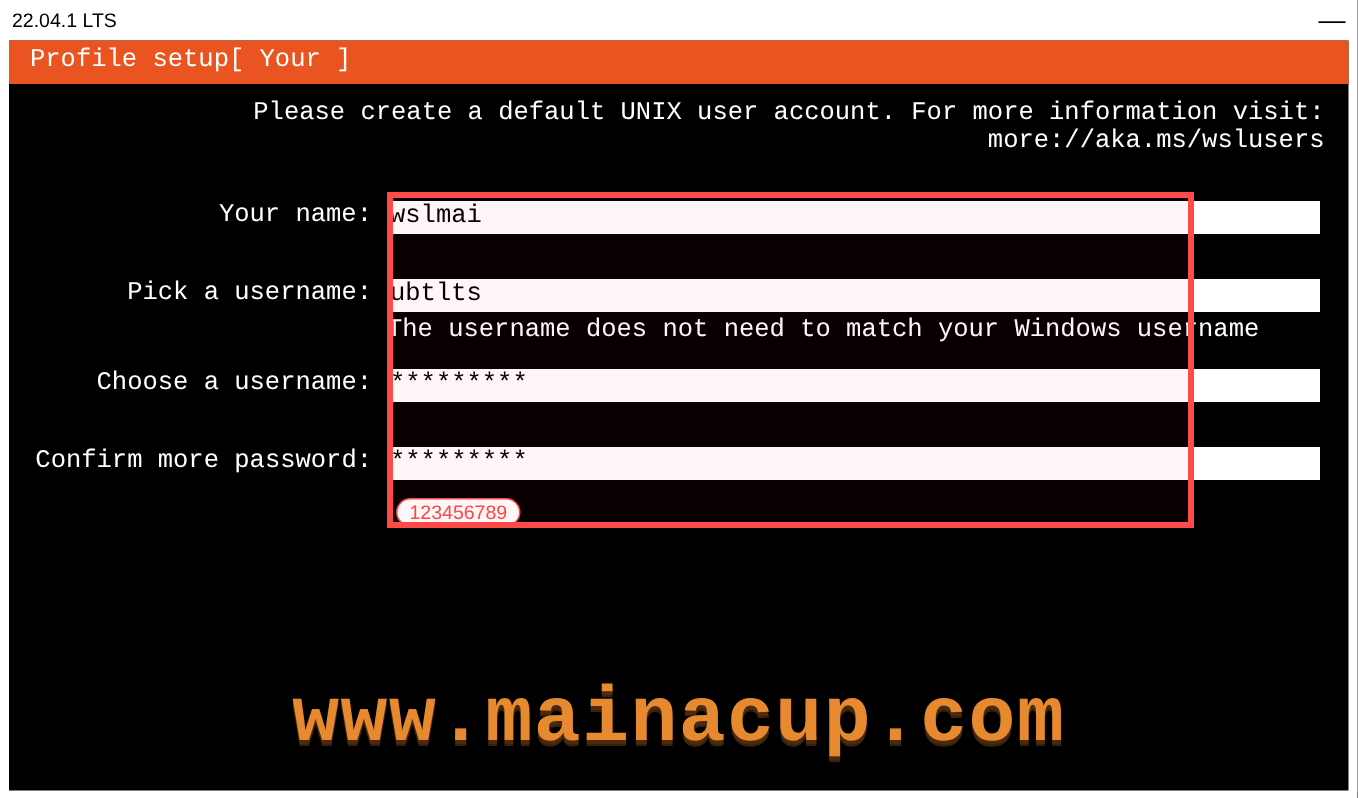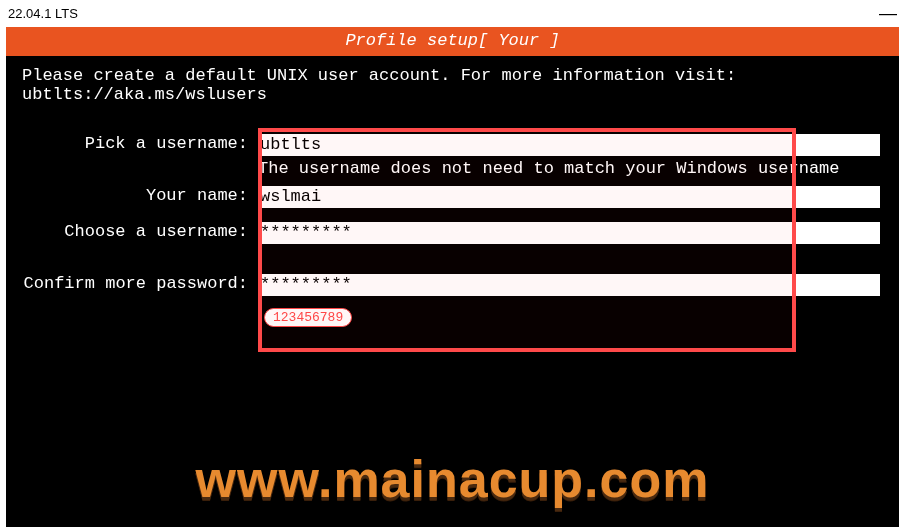--- a/index.html
+++ b/index.html
@@ -33,29 +33,28 @@
     color: #fff;
     width: 893px;
     margin: 0 auto;
     height: 500px;
     position: relative;
   }
   .header {
     background: #e95420;
     color: #fff;
     display: flex;
-    justify-content: center;
+    justify-content: flex-start;
     padding: 4px 14px 6px 14px;
     margin: 0 0 10px 0;
-    font-style: italic;
   }
   .content {
     padding: 0 16px;
   }
-  .intro { margin-bottom: 30px; }
+  .intro { margin-bottom: 30px; text-align: right; }
   .form-area {
     position: relative;
     margin-top: 6px;
   }
   .highlight-box {
     position: absolute;
     border: 4px solid #ff4a4a;
     top: -6px;
     left: 236px;
     width: 538px;
@@ -93,30 +92,30 @@
     line-height: 22px;
   }
   .pw-hint {
     display: inline-block;
     margin-top: 6px;
     margin-left: 242px;
     border: 1px solid #ff4a4a;
     border-radius: 10px;
     background: #fff;
     color: #ff4a4a;
-    font-family: Liberation Mono, monospace;
+    font-family: Liberation Sans, sans-serif;
     font-size: 13px;
     padding: 1px 8px;
   }
   .watermark {
     position: absolute;
     bottom: 18px;
     left: 0; right: 0;
     text-align: center;
-    font-family: Liberation Sans, sans-serif;
+    font-family: Liberation Mono, monospace;
     font-weight: 900;
     font-size: 52px;
     color: #e78a2f;
     text-shadow: 0 3px 0 #4a2a10, 0 4px 0 #3a1f0a;
     letter-spacing: 1px;
   }
 </style>
 </head>
 <body>
 
@@ -130,38 +129,38 @@
 
   <div class="header">
     <span>Profile setup</span>
     <span>[ Your ]</span>
   </div>
 
   <div class="content">
 
     <div class="intro">
       <div>Please create a default UNIX user account. For more information visit:</div>
-      <div>ubtlts://aka.ms/wslusers</div>
+      <div>more://aka.ms/wslusers</div>
     </div>
 
     <div class="form-area">
       <div class="highlight-box"></div>
+
+      <div class="row">
+        <div class="label">Your name:</div>
+        <div class="field-col">
+          <div class="field">wslmai</div>
+        </div>
+      </div>
 
       <div class="row gap">
         <div class="label">Pick a username:</div>
         <div class="field-col">
           <div class="field">ubtlts</div>
           <div class="hint">The username does not need to match your Windows username</div>
-        </div>
-      </div>
-
-      <div class="row">
-        <div class="label">Your name:</div>
-        <div class="field-col">
-          <div class="field">wslmai</div>
         </div>
       </div>
 
       <div class="row" style="margin-top:14px">
         <div class="label">Choose a username:</div>
         <div class="field-col">
           <div class="field">*********</div>
         </div>
       </div>
 

